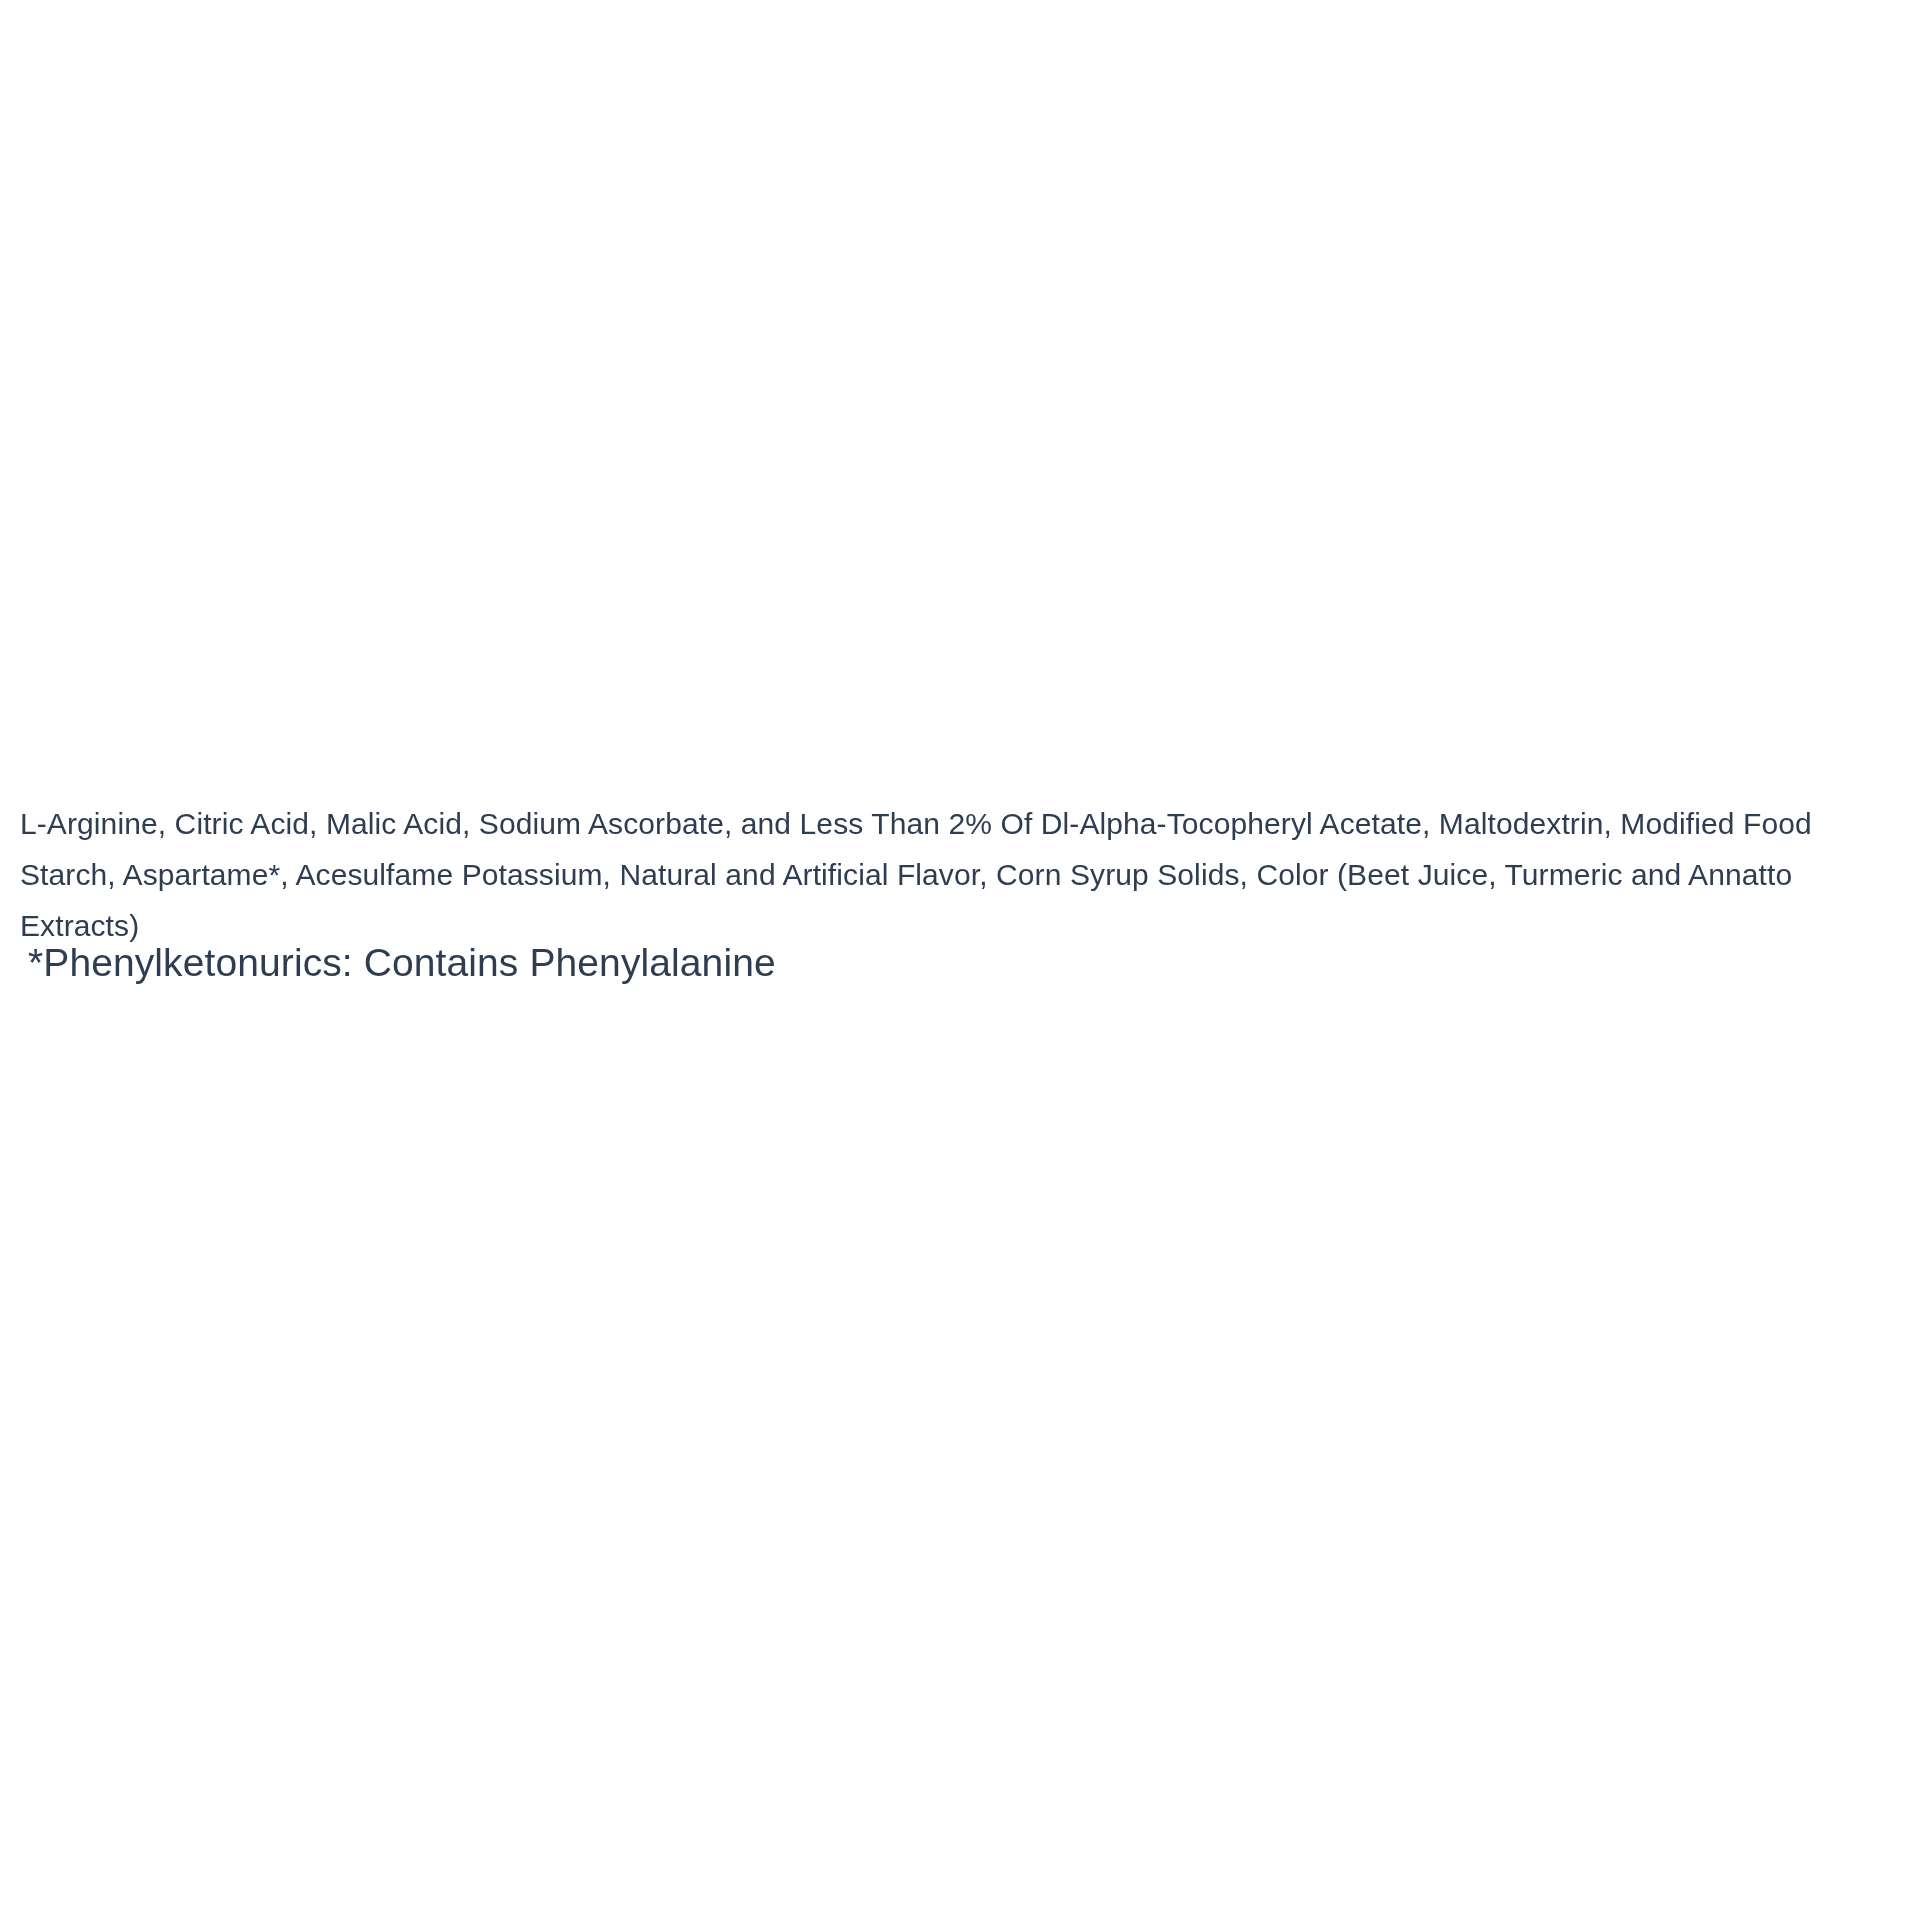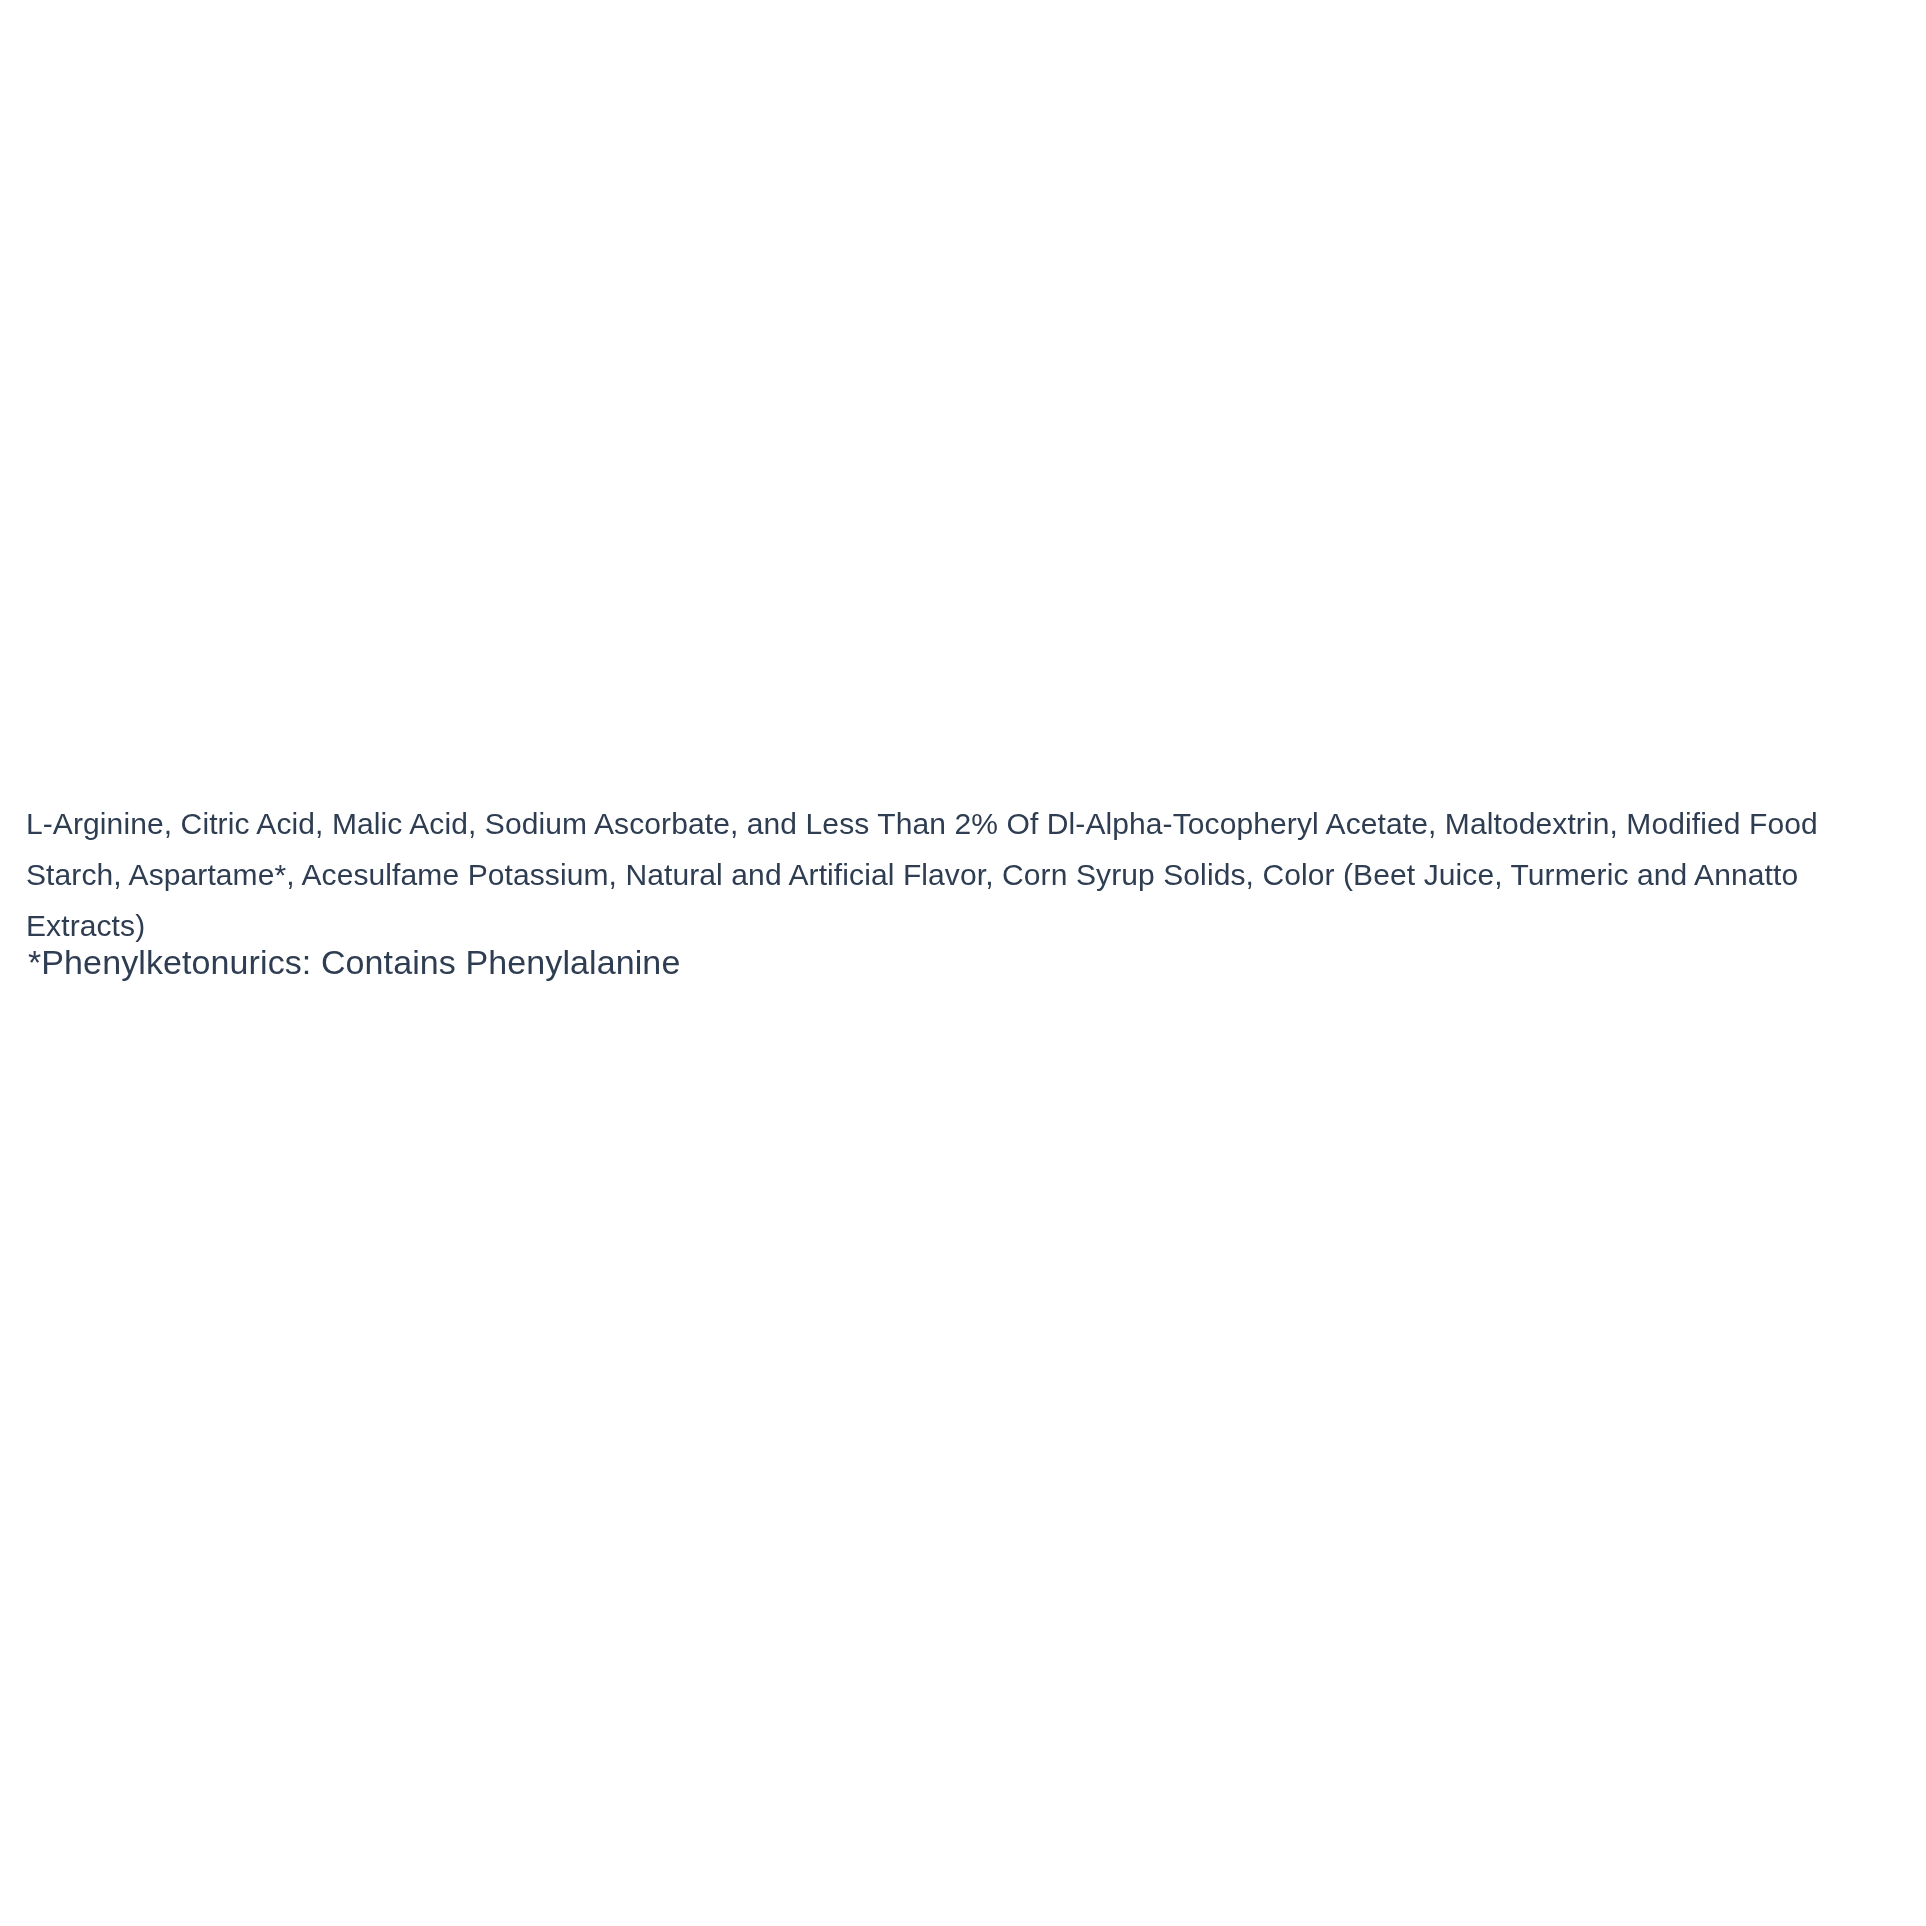--- a/index.html
+++ b/index.html
@@ -15,38 +15,38 @@
     -webkit-font-smoothing: antialiased;
   }
   .page {
     position: relative;
     width: 1927px;
     height: 1927px;
     box-sizing: border-box;
   }
   .ingredients-block {
     position: absolute;
-    left: 26px;
+    left: 20px;
     top: 798px;
     width: 1861px;
   }
   .ingredients-text {
     font-size: 30px;
     line-height: 51px;
     letter-spacing: 0.1px;
     color: #2e3d51;
     font-weight: 400;
     margin: 0;
   }
   .allergen-note {
     position: absolute;
     left: 28px;
     top: 937px;
     width: 1861px;
-    font-size: 34px;
+    font-size: 39px;
     line-height: 51px;
     letter-spacing: 0.1px;
     color: #2e3d51;
     font-weight: 400;
     margin: 0;
   }
 </style>
 </head>
 <body>
 

